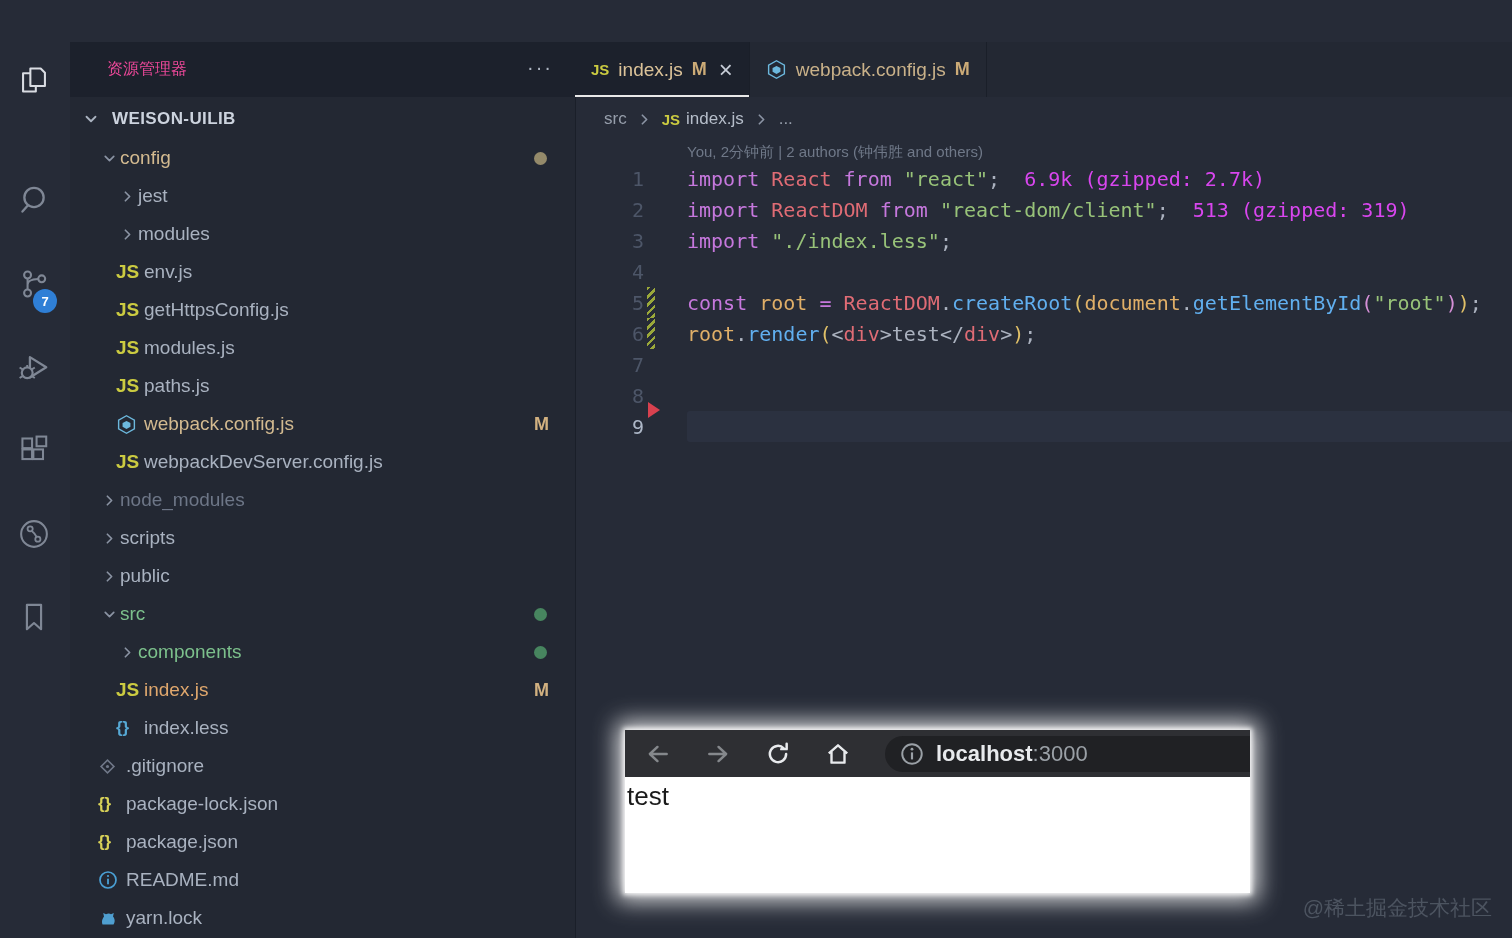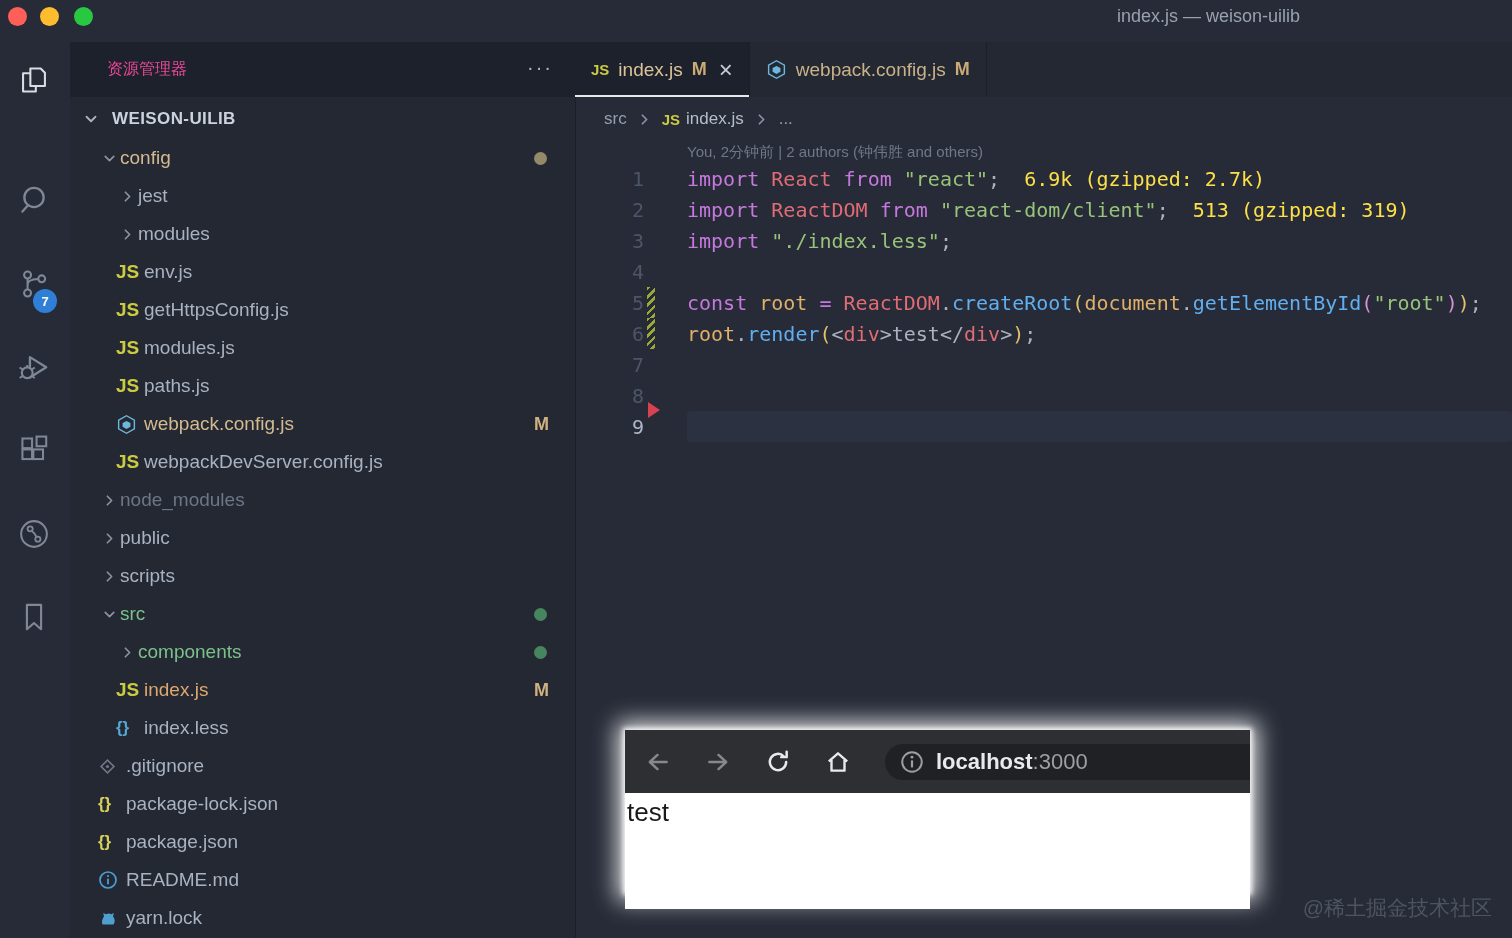--- a/index.html
+++ b/index.html
@@ -77,49 +77,43 @@
   .gutter-num { width:69px; text-align:right; color:#4d5668; flex:none; font-size:20px; }
   .code-line.current .gutter-num { color:#aeb8c8; }
   .gutter-deco { position:relative; width:43px; height:31px; flex:none; }
   .hatch { position:absolute; left:3px; top:0; width:8px; height:31px;
            background:repeating-linear-gradient(135deg,#9aa83a 0 2.5px,#262b37 2.5px 6px); }
   .bp-arrow { position:absolute; left:4px; top:-9px; width:0; height:0;
               border-left:12px solid #d8414f; border-top:8px solid transparent; border-bottom:8px solid transparent; }
   .line-content { flex:1; height:31px; display:flex; align-items:center; white-space:pre;text-align:right; }
   .code-line.current .line-content { background:#2b3140; border-radius:3px; }
   .tok-kw  { color:#c678dd; } .tok-var { color:#e06c75; } .tok-str { color:#98c379; }
-  .tok-cost{ color:#fde047; } .tok-fn  { color:#61afef; } .tok-orn { color:#e0af68; }
+  .tok-cost{ color:#d946ef; } .tok-fn  { color:#61afef; } .tok-orn { color:#e0af68; }
   .tok-pun { color:#abb2bf; } .tok-b1  { color:#e0c068; } .tok-b2  { color:#d48fd6; }
   .tok-tag { color:#e06c75; } .tok-pln { color:#abb2bf; }
 
   
   #browser-shot { position:absolute; left:625px; top:730px; width:625px; height:163px;
                   box-shadow:0 0 22px 8px rgba(255,255,255,.85), 0 0 5px 2px rgba(255,255,255,.9); }
-  #b-toolbar { height:63px; background:#2e2f33; display:flex; align-items:center; padding-left:20px;gap:13px; }
+  #b-toolbar { height:47px; background:#2e2f33; display:flex; align-items:center; padding-left:20px;gap:13px; }
   .b-btn { width:26px; height:26px; margin-right:21px; display:flex; align-items:center; justify-content:center; flex:none; }
   #b-address { flex:1; height:36px; margin-right:0; background:#202124; border-radius:18px 0 0 18px;
                display:flex; align-items:center; padding-left:14px; }
   #b-host { font-size:22px; font-weight:bold; color:#e8eaed; margin-left:11px; }
   #b-port { font-size:22px; color:#9aa0a6; }
   #b-page { height:116px; background:#ffffff; padding:4px 2px; }
   #b-page-text { font-size:26px; color:#1a1a1a; font-family:"Liberation Sans", sans-serif; }
 
   #watermark { position:absolute; right:20px; bottom:16px; font-size:21px; color:rgba(160,170,185,.32); }
 </style>
 </head>
 <body>
 
 <div id="window">
 
-  <div id="titlebar">
-    <div class="tl" id="tl-close"></div>
-    <div class="tl" id="tl-min"></div>
-    <div class="tl" id="tl-max"></div>
-    <div id="window-title">index.js — weison-uilib</div>
-  </div>
 
   <div id="activitybar">
     <div class="act-icon" style="top:18px">
       <svg viewBox="0 0 28 28" width="34" height="34">
           <path d="M11 4.5 h8.5 l3.5 3.5 v11 h-12 z" fill="none" stroke="#d9dce2" stroke-width="1.7" stroke-linejoin="round"></path>
           <path d="M11 8.5 h-6 v15 h10.5 v-4.5" fill="none" stroke="#d9dce2" stroke-width="1.7" stroke-linejoin="round"></path>
         </svg>
     </div>
     <div class="act-icon" style="top:138px">
       <svg viewBox="0 0 28 28" width="36" height="36">
@@ -252,29 +246,29 @@
             </svg>
           </span>
           <span class="tree-label c-dim">node_modules</span>
         </div>
         <div class="tree-row d1">
           <span class="twisty">
             <svg width="17" height="17" viewBox="0 0 16 16">
               <path d="M6 4 L10 8 L6 12" fill="none" stroke="#8a93a3" stroke-width="1.6" stroke-linecap="round" stroke-linejoin="round"></path>
             </svg>
           </span>
+          <span class="tree-label ">scripts</span>
+        </div>
+        <div class="tree-row d1">
+          <span class="twisty">
+            <svg width="17" height="17" viewBox="0 0 16 16">
+              <path d="M6 4 L10 8 L6 12" fill="none" stroke="#8a93a3" stroke-width="1.6" stroke-linecap="round" stroke-linejoin="round"></path>
+            </svg>
+          </span>
           <span class="tree-label ">public</span>
-        </div>
-        <div class="tree-row d1">
-          <span class="twisty">
-            <svg width="17" height="17" viewBox="0 0 16 16">
-              <path d="M6 4 L10 8 L6 12" fill="none" stroke="#8a93a3" stroke-width="1.6" stroke-linecap="round" stroke-linejoin="round"></path>
-            </svg>
-          </span>
-          <span class="tree-label ">scripts</span>
         </div>
         <div class="tree-row d1">
           <span class="twisty">
             <svg width="17" height="17" viewBox="0 0 16 16">
               <path d="M4 6 L8 10 L12 6" fill="none" stroke="#8a93a3" stroke-width="1.6" stroke-linecap="round" stroke-linejoin="round"></path>
             </svg>
           </span>
           <span class="tree-label c-green">src</span>
           <span class="row-dot dot-green"></span>
         </div>

